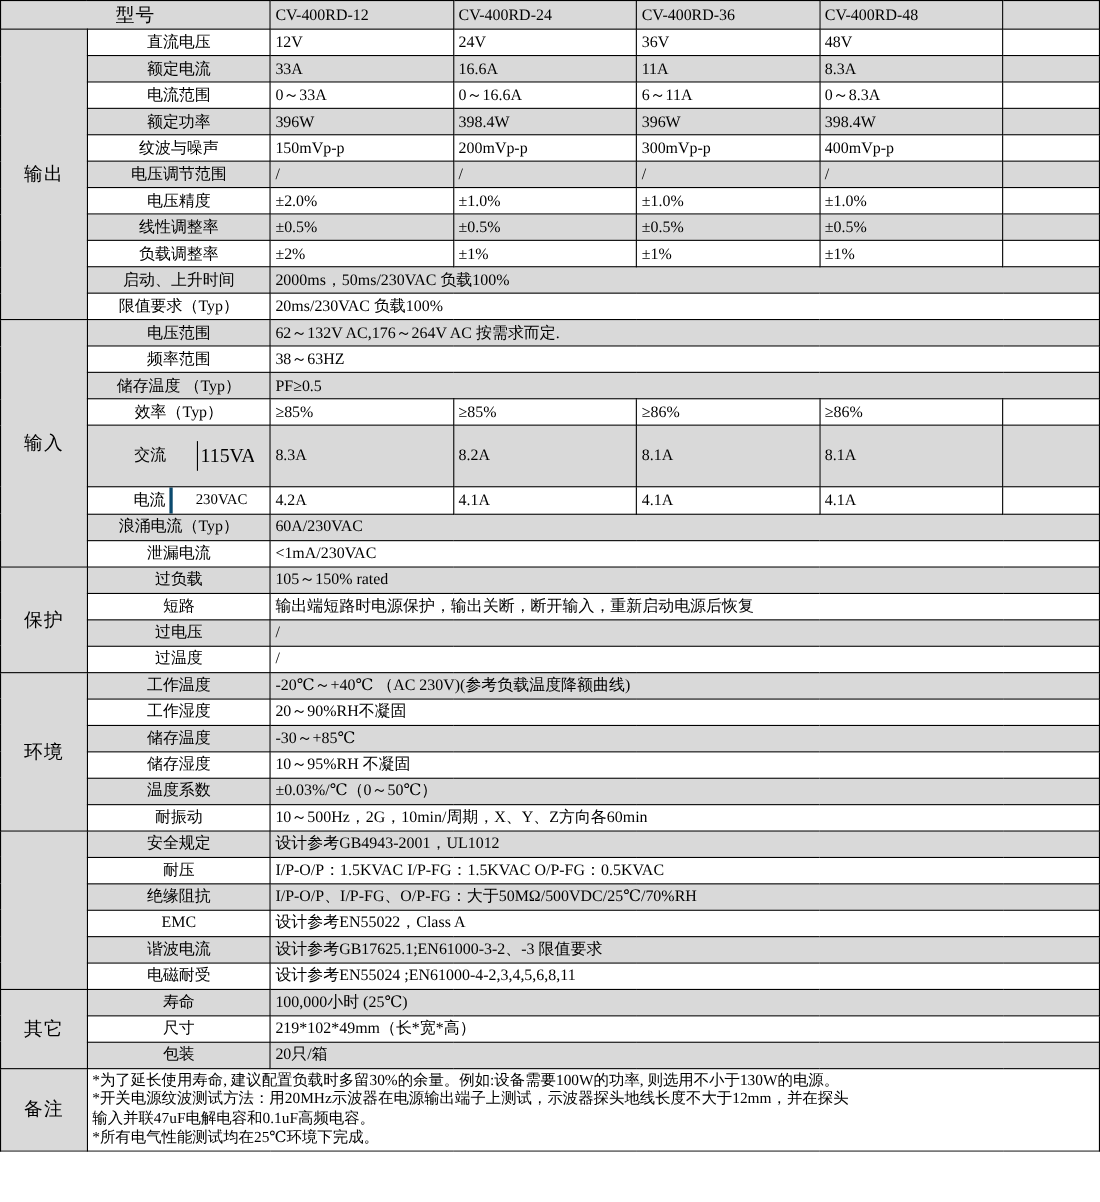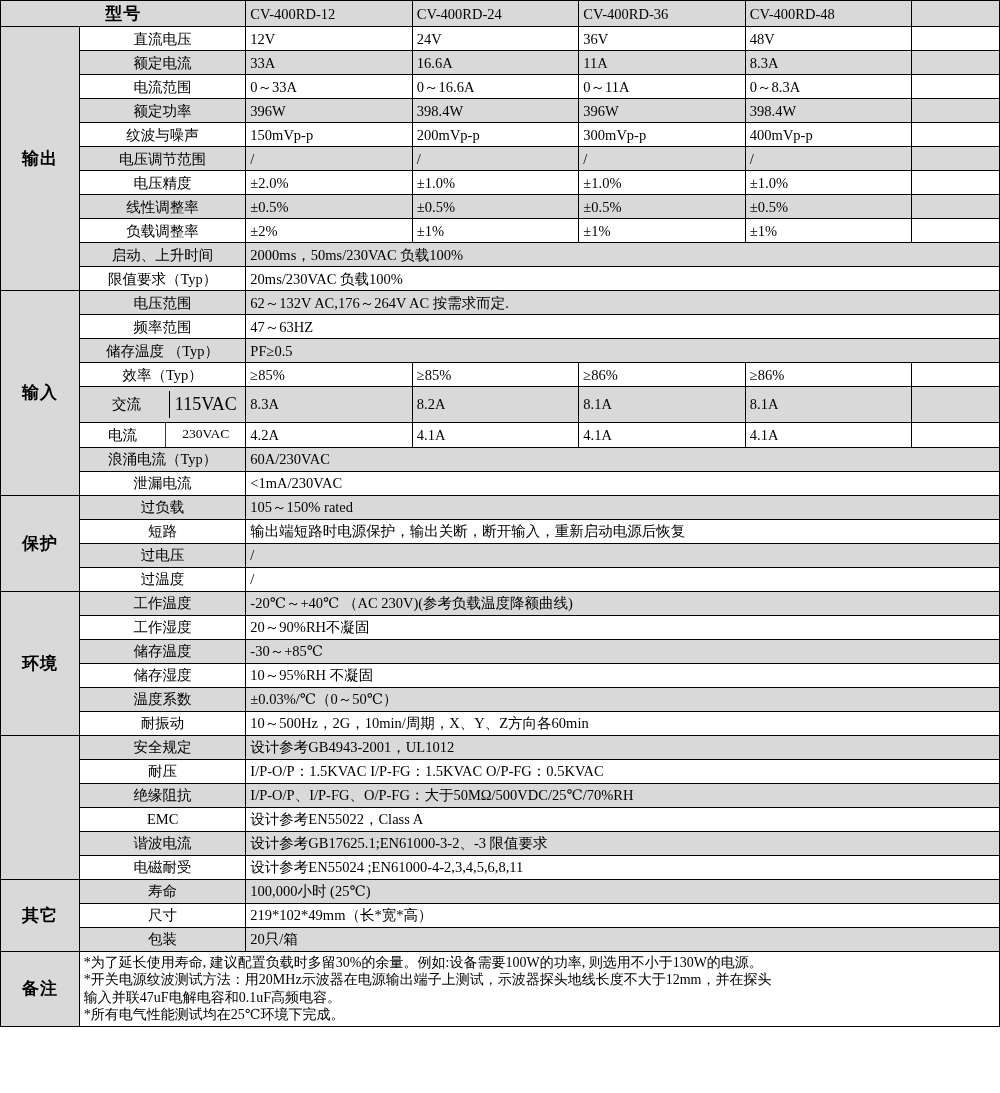--- a/index.html
+++ b/index.html
@@ -31,36 +31,36 @@
   col.c-group { width: 72px; }
   col.c-param { width: 152px; }
   col.c-v1    { width: 152px; }
   col.c-v2    { width: 152px; }
   col.c-v3    { width: 152px; }
   col.c-v4    { width: 152px; }
   col.c-last  { width: 80px; }
 
   .group {
     text-align: center;
-    font-weight: bold;
+    font-weight: normal;
     font-size: 17px;
     letter-spacing: 1px;
   }
   .param {
     text-align: center;
   }
   .val {
     text-align: left;
     padding-left: 4px;
   }
   .shaded {
     background: #d9d9d9;
   }
   .hdr-model {
-    font-weight: bold;
+    font-weight: normal;
     text-align: center;
     font-size: 17px;
     letter-spacing: 1px;
   }
   .notes {
     text-align: left;
     padding: 4px 6px;
     line-height: 1.45;
     font-size: 14px;
   }
@@ -104,21 +104,21 @@
     <td class="val shaded">33A</td>
     <td class="val shaded">16.6A</td>
     <td class="val shaded">11A</td>
     <td class="val shaded">8.3A</td>
     <td class="shaded"></td>
   </tr>
   <tr>
     <td class="param">电流范围</td>
     <td class="val">0～33A</td>
     <td class="val">0～16.6A</td>
-    <td class="val">0～11A</td>
+    <td class="val">6～11A</td>
     <td class="val">0～8.3A</td>
     <td></td>
   </tr>
   <tr>
     <td class="param shaded">额定功率</td>
     <td class="val shaded">396W</td>
     <td class="val shaded">398.4W</td>
     <td class="val shaded">396W</td>
     <td class="val shaded">398.4W</td>
     <td class="shaded"></td>
@@ -172,57 +172,57 @@
     <td colspan="5" class="val">20ms/230VAC 负载100%</td>
   </tr>
 
   <tr>
     <td rowspan="8" class="group shaded">输入</td>
     <td class="param shaded">电压范围</td>
     <td colspan="5" class="val shaded">62～132V AC,176～264V AC 按需求而定.</td>
   </tr>
   <tr>
     <td class="param">频率范围</td>
-    <td colspan="5" class="val">47～63HZ</td>
+    <td colspan="5" class="val">38～63HZ</td>
   </tr>
   <tr>
     <td class="param shaded">储存温度 （Typ）</td>
     <td colspan="5" class="val shaded">PF≥0.5</td>
   </tr>
   <tr>
     <td class="param">效率（Typ）</td>
     <td class="val">≥85%</td>
     <td class="val">≥85%</td>
     <td class="val">≥86%</td>
     <td class="val">≥86%</td>
     <td></td>
   </tr>
   <tr>
-    <td class="param shaded" style="padding:4px">
+    <td class="param shaded" style="padding:14px">
       <table style="border-collapse:collapse;width:100%;table-layout:fixed">
         <tbody>
               <tr>
           <td style="border:none;border-right:1px solid #000;text-align:center;padding:2px 4px;width:86px">交流</td>
           <td style="border:none;padding:2px 2px;font-size:18px">115VAC</td>
         </tr>
       </tbody>
           </table>
     </td>
     <td class="val shaded">8.3A</td>
     <td class="val shaded">8.2A</td>
     <td class="val shaded">8.1A</td>
     <td class="val shaded">8.1A</td>
     <td class="shaded"></td>
   </tr>
   <tr>
     <td class="param" style="padding:0">
       <table style="border-collapse:collapse;width:100%;table-layout:fixed">
         <tbody>
               <tr>
-          <td style="border:none;border-right:1px solid #0c4a6e;text-align:center;padding:2px 4px;width:86px">电流</td>
+          <td style="border:none;border-right:3px solid #0c4a6e;text-align:right;padding:2px 4px;width:76px">电流</td>
           <td style="border:none;text-align:center;padding:2px 2px;font-size:13.5px">230VAC</td>
         </tr>
       </tbody>
           </table>
     </td>
     <td class="val">4.2A</td>
     <td class="val">4.1A</td>
     <td class="val">4.1A</td>
     <td class="val">4.1A</td>
     <td></td>

